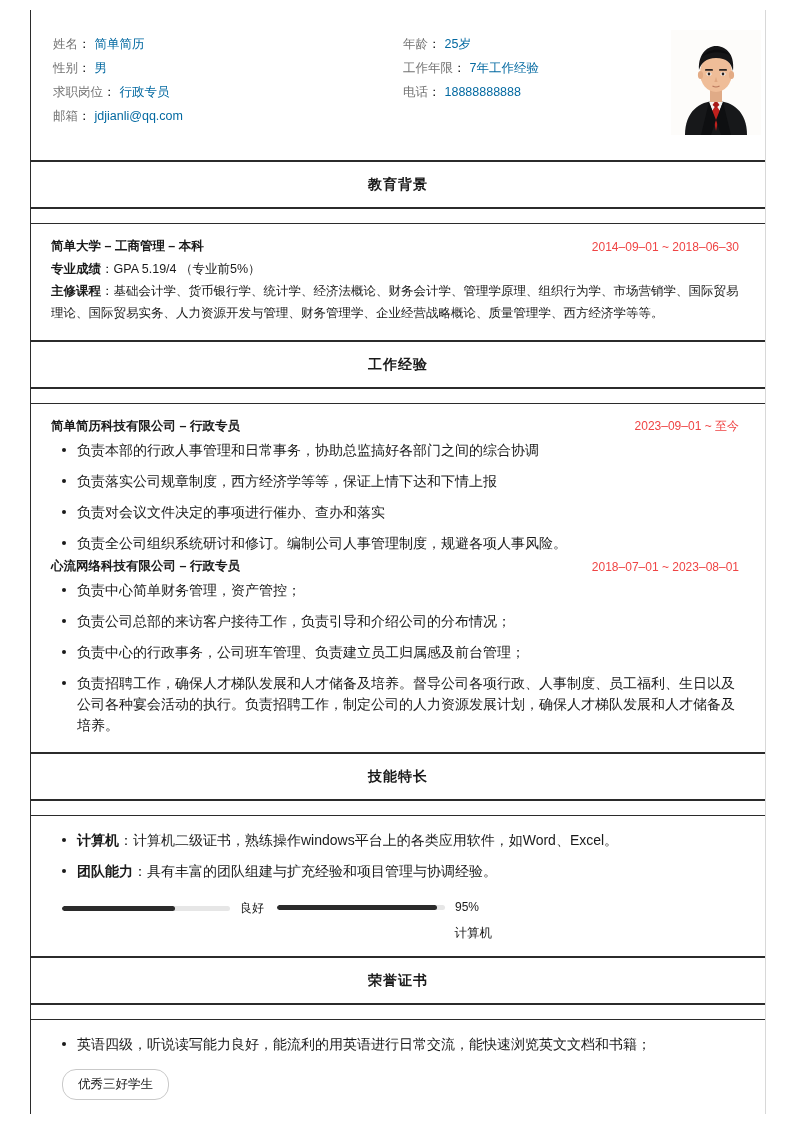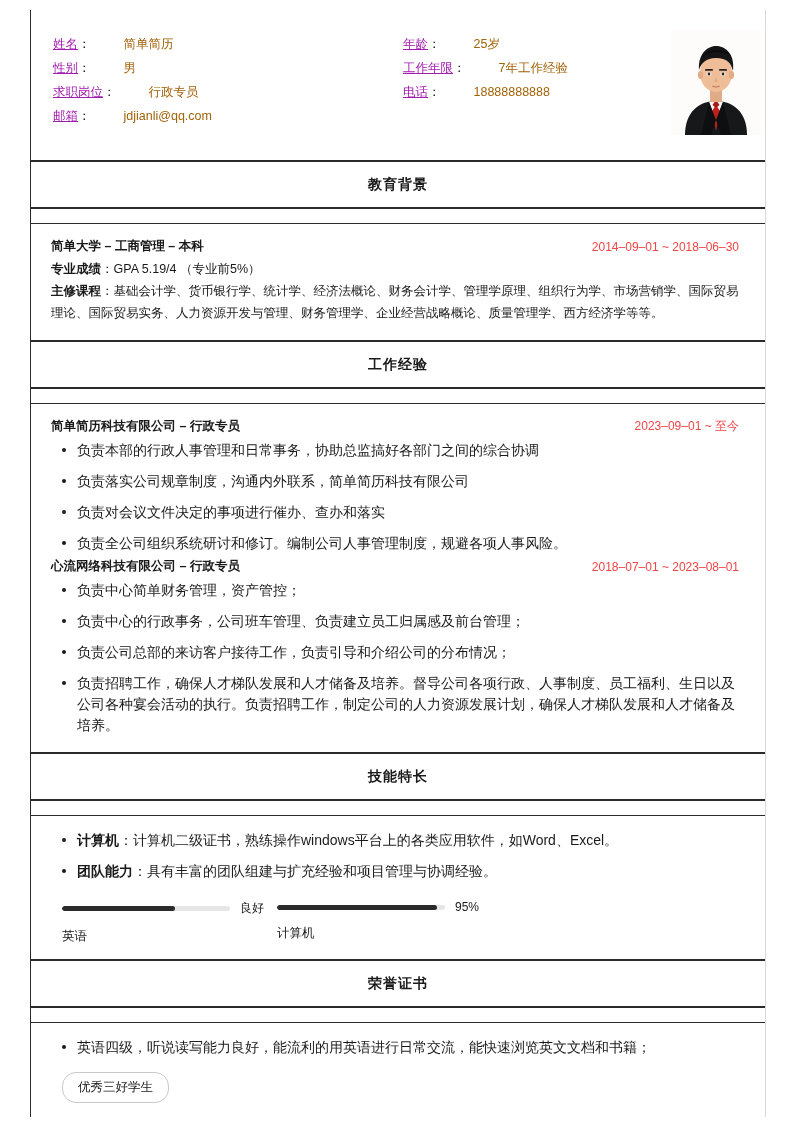--- a/index.html
+++ b/index.html
@@ -37,23 +37,23 @@
   }
   .hdr-col { }
   .hdr-col.left { width: 350px; }
   .hdr-col.right { width: 250px; }
   .frow {
     display: flex;
     font-size: 12.5px;
     line-height: 24px;
     white-space: nowrap;
   }
-  .flabel { color: #a21caf; text-decoration: underline; }
+  .flabel { color: #737373; }
   .fsep { padding-right: 4px; }
-  .fvalue { color: #a16207; margin-left: 29px; }
+  .fvalue { color: #0369a1; }
 
   .photo {
     position: absolute;
     right: 4px; top: 20px;
     width: 90px; height: 105px;
     background: #fdfcfa;
     overflow: hidden;
   }
   .photo svg { display: block; width: 90px; height: 105px; }
 
@@ -124,21 +124,21 @@
     background: #1a1a1a;
   }
   ul.bullets > li .k { font-weight: bold; }
 
   
   .bars {
     display: flex;
     margin-top: 18px;
     padding-left: 11px;
   }
-  .bar-unit { width: 215px; }
+  .bar-unit { width: 215px; text-align: right; }
   .bar-row {
     display: flex;
     align-items: center;
   }
   .bar-track {
     width: 168px; height: 5px;
     background: #e6e6e6;
     border-radius: 3px;
     overflow: hidden;
   }
@@ -291,36 +291,36 @@
     <div class="sec-body">
 
       <div class="entry">
         <div class="entry-head">
           <span class="org">简单简历科技有限公司 – 行政专员</span>
           <span class="spring"></span>
           <span class="date">2023–09–01 ~ 至今</span>
         </div>
         <ul class="bullets">
           <li>负责本部的行政人事管理和日常事务，协助总监搞好各部门之间的综合协调</li>
-          <li>负责落实公司规章制度，沟通内外联系，简单简历科技有限公司</li>
+          <li>负责落实公司规章制度，西方经济学等等，保证上情下达和下情上报</li>
           <li>负责对会议文件决定的事项进行催办、查办和落实</li>
           <li>负责全公司组织系统研讨和修订。编制公司人事管理制度，规避各项人事风险。</li>
         </ul>
       </div>
 
       <div class="entry" style="margin-top:0;">
         <div class="entry-head">
           <span class="org">心流网络科技有限公司 – 行政专员</span>
           <span class="spring"></span>
           <span class="date">2018–07–01 ~ 2023–08–01</span>
         </div>
         <ul class="bullets">
           <li>负责中心简单财务管理，资产管控；</li>
+          <li>负责公司总部的来访客户接待工作，负责引导和介绍公司的分布情况；</li>
           <li>负责中心的行政事务，公司班车管理、负责建立员工归属感及前台管理；</li>
-          <li>负责公司总部的来访客户接待工作，负责引导和介绍公司的分布情况；</li>
           <li>负责招聘工作，确保人才梯队发展和人才储备及培养。督导公司各项行政、人事制度、员工福利、生日以及公司各种宴会活动的执行。负责招聘工作，制定公司的人力资源发展计划，确保人才梯队发展和人才储备及培养。</li>
         </ul>
       </div>
 
     </div>
 
     <div class="rule-thick"></div>
     <div class="sec-title">技能特长</div>
     <div class="rule-thick"></div>
     <div class="spacer-row"></div>
@@ -335,21 +335,20 @@
       </ul>
 
       <div class="bars">
         <div class="bar-unit">
           <div class="bar-row">
             <div class="bar-track">
               <div class="bar-fill" style="width: 67%;"></div>
             </div>
             <span class="bar-val">良好</span>
           </div>
-          <div class="bar-name">英语</div>
         </div>
         <div class="bar-unit">
           <div class="bar-row">
             <div class="bar-track">
               <div class="bar-fill" style="width: 95%;"></div>
             </div>
             <span class="bar-val">95%</span>
           </div>
           <div class="bar-name">计算机</div>
         </div>

